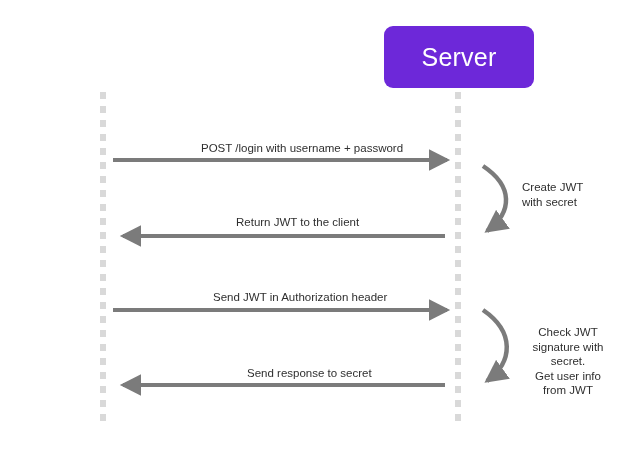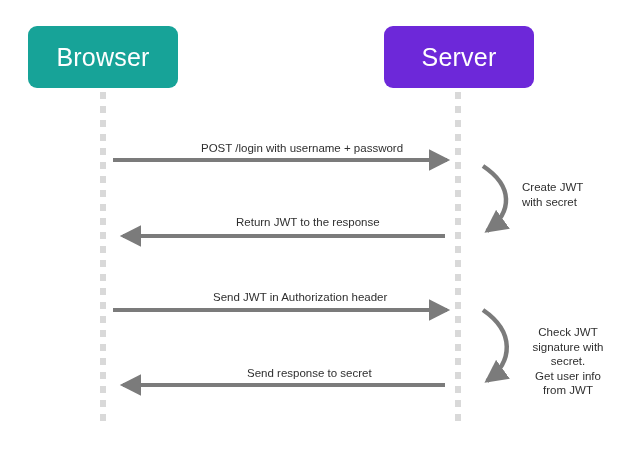--- a/index.html
+++ b/index.html
@@ -85,23 +85,20 @@
     width: 630px;
     height: 470px;
     overflow: visible;
   }
 </style>
 </head>
 <body>
 
 <div id="diagram-root">
 
-  <div class="actor-box" id="actor-browser-box" style="background:#17a398;">
-    <span class="actor-label">Browser</span>
-  </div>
 
   <div class="actor-box" id="actor-server-box" style="background:#6d28d9;">
     <span class="actor-label">Server</span>
   </div>
 
   <div class="lifeline" id="lifeline-browser">
       <div class="lifeline-dash" style="top: 0px; background: rgb(217, 217, 217);"></div>
       <div class="lifeline-dash" style="top: 14px; background: rgb(217, 217, 217);"></div>
       <div class="lifeline-dash" style="top: 28px; background: rgb(217, 217, 217);"></div>
       <div class="lifeline-dash" style="top: 42px; background: rgb(217, 217, 217);"></div>
@@ -174,21 +171,21 @@
 
     <line x1="445" y1="385" x2="123" y2="385" stroke="#7b7b7b" stroke-width="4" marker-end="url(#head-left)"></line>
 
     <path d="M 483 166 C 513 186, 513 212, 487 231" fill="none" stroke="#7b7b7b" stroke-width="4.5" stroke-linecap="butt" marker-end="url(#head-curve)"></path>
 
     <path d="M 483 310 C 515 332, 513 362, 487 381" fill="none" stroke="#7b7b7b" stroke-width="4.5" stroke-linecap="butt" marker-end="url(#head-curve)"></path>
   </svg>
 
   <div class="msg-label" style="left:161px; top:141px;">POST /login with username + password</div>
 
-  <div class="msg-label" style="left:196px; top:215px;">Return JWT to the response</div>
+  <div class="msg-label" style="left:196px; top:215px;">Return JWT to the client</div>
 
   <div class="msg-label" style="left:173px; top:290px;">Send JWT in Authorization header</div>
 
   <div class="msg-label" style="left:207px; top:366px;">Send response to secret</div>
 
   <div class="note-label note-left" style="left:522px; top:180px; width:92px;">
     <div>Create JWT</div>
     <div>with secret</div>
   </div>
 

